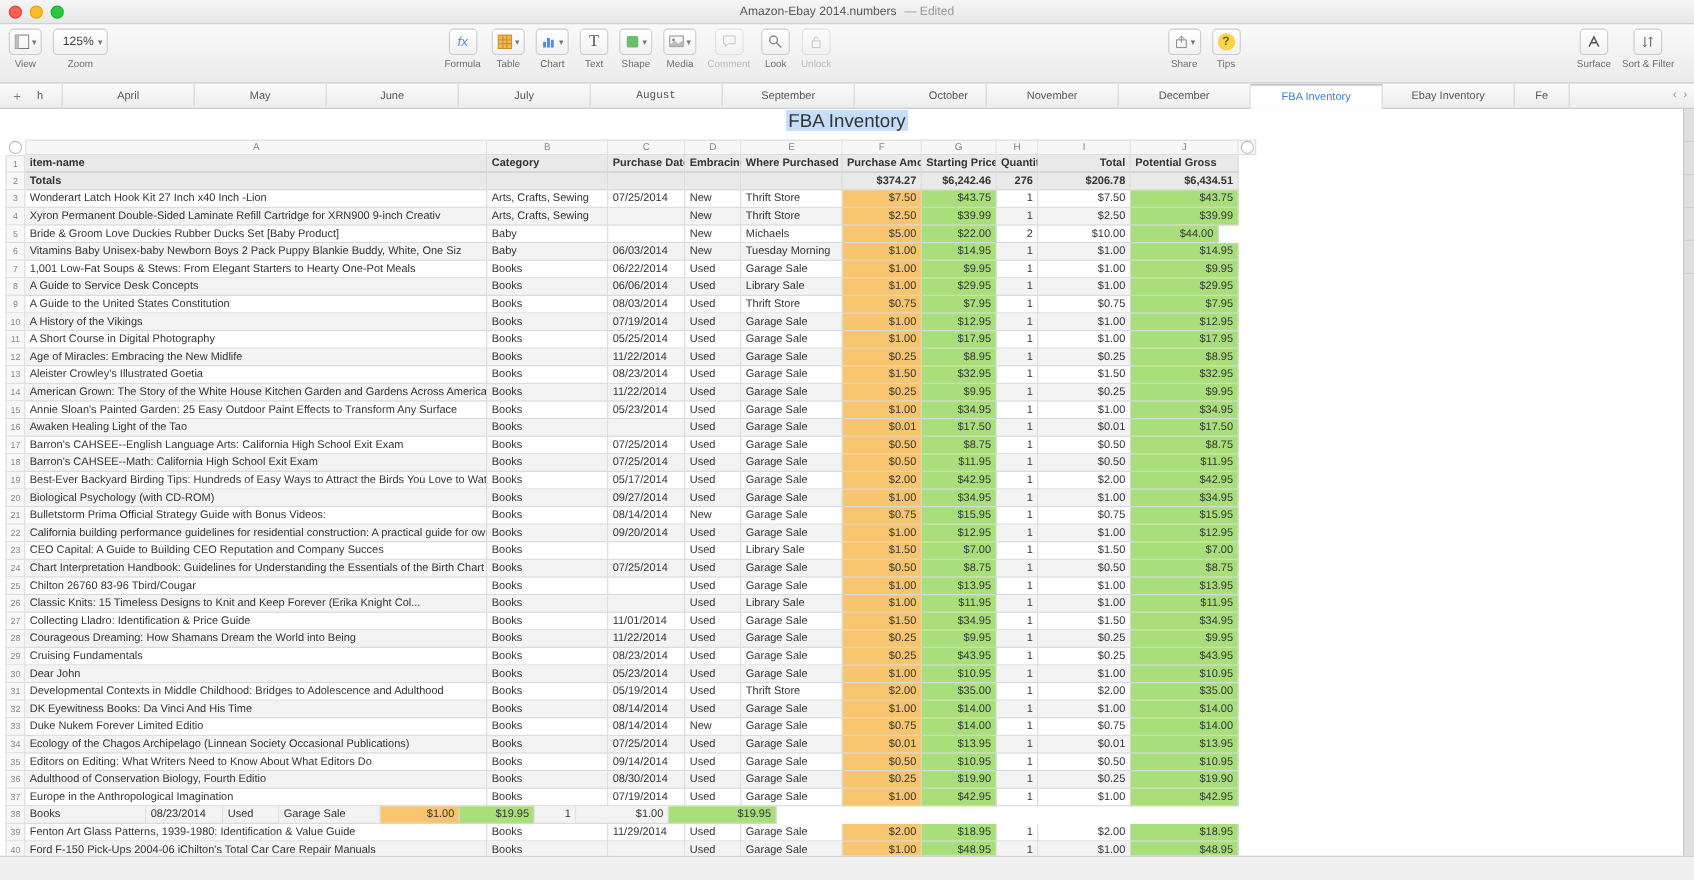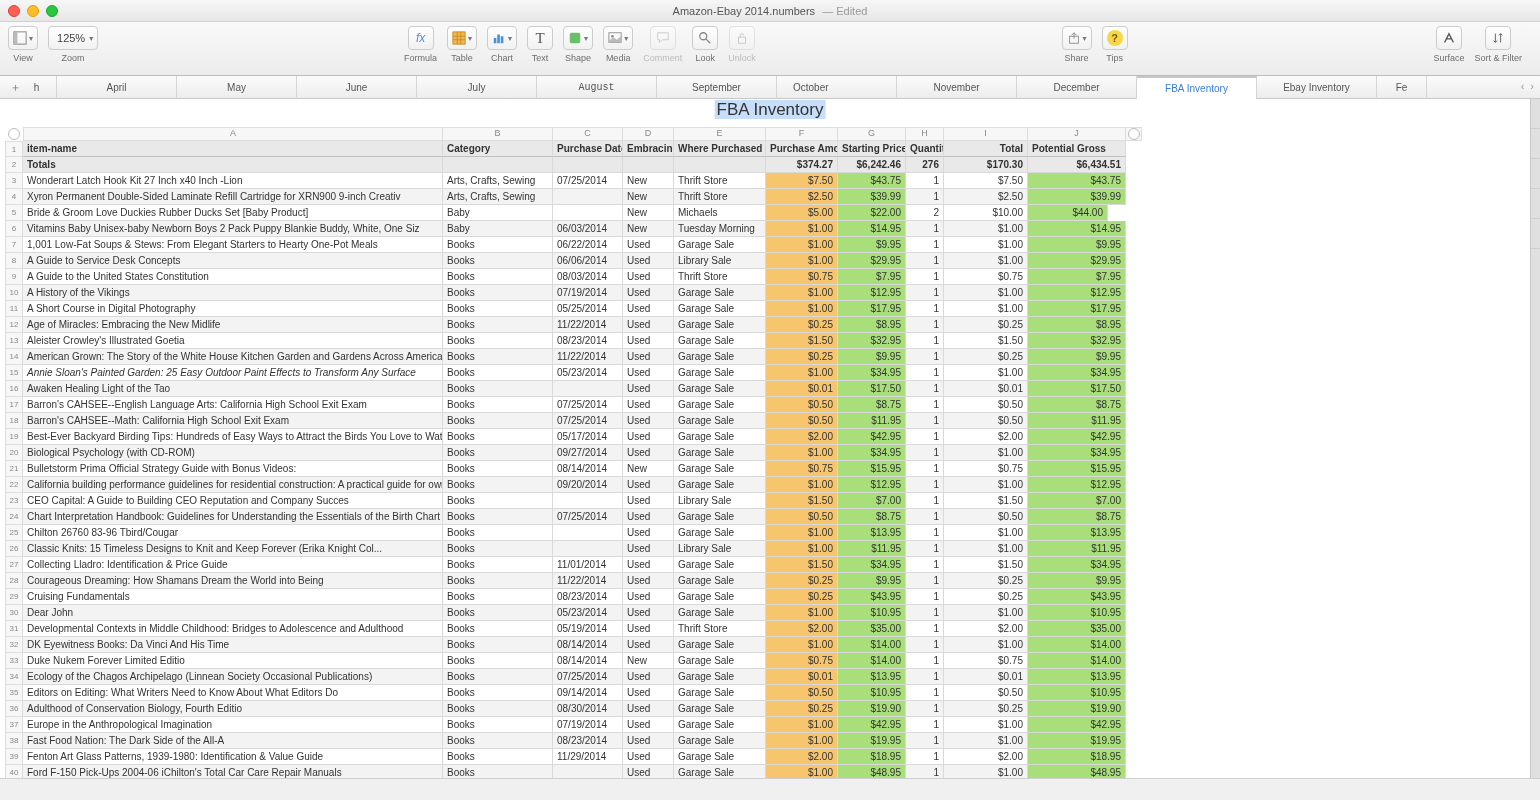--- a/index.html
+++ b/index.html
@@ -278,21 +278,21 @@
 <div class="tabbar">
   <div class="addtab">＋</div>
   <div class="tabs-scroll" id="tabs-scroll">
       <div class="tab trunc-left" style="width: 30px; text-align: center;">h</div>
       <div class="tab" style="width: 120px; text-align: center;">April</div>
       <div class="tab" style="width: 120px; text-align: center;">May</div>
       <div class="tab" style="width: 120px; text-align: center;">June</div>
       <div class="tab" style="width: 120px; text-align: center;">July</div>
       <div class="tab" style="width: 120px; text-align: center; font-family: Liberation Mono, monospace;">August</div>
       <div class="tab" style="width: 120px; text-align: center;">September</div>
-      <div class="tab" style="width: 120px; text-align: left;">October</div>
+      <div class="tab" style="width: 120px; text-align: right;">October</div>
       <div class="tab" style="width: 120px; text-align: center;">November</div>
       <div class="tab" style="width: 120px; text-align: center;">December</div>
       <div class="tab active" style="width: 120px; text-align: center;">FBA Inventory</div>
       <div class="tab" style="width: 120px; text-align: center;">Ebay Inventory</div>
       <div class="tab" style="width: 50px; text-align: center;">Fe</div>
     </div>
   <div class="tab-nav">
     <span>‹</span>
     <span>›</span>
   </div>
@@ -379,21 +379,21 @@
           </div>
           <div class="row totals">
             <div class="cell col-A" style="width: 420px;">Totals</div>
             <div class="cell col-B" style="width: 110px;"></div>
             <div class="cell col-C" style="width: 70px;"></div>
             <div class="cell col-D" style="width: 51px;"></div>
             <div class="cell col-E" style="width: 92px;"></div>
             <div class="cell col-F colF" style="width: 72px;">$374.27</div>
             <div class="cell col-G colG" style="width: 68px;">$6,242.46</div>
             <div class="cell col-H num" style="width: 38px;">276</div>
-            <div class="cell col-I num" style="width: 84px;">$170.30</div>
+            <div class="cell col-I num" style="width: 84px;">$206.78</div>
             <div class="cell col-J colJ" style="width: 98px;">$6,434.51</div>
           </div>
           <div class="row ">
             <div class="cell col-A" style="width: 420px;">Wonderart Latch Hook Kit 27 Inch x40 Inch -Lion</div>
             <div class="cell col-B" style="width: 110px;">Arts, Crafts, Sewing</div>
             <div class="cell col-C" style="width: 70px;">07/25/2014</div>
             <div class="cell col-D" style="width: 51px;">New</div>
             <div class="cell col-E" style="width: 92px;">Thrift Store</div>
             <div class="cell col-F colF" style="width: 72px;">$7.50</div>
             <div class="cell col-G colG" style="width: 68px;">$43.75</div>
@@ -527,21 +527,21 @@
             <div class="cell col-C" style="width: 70px;">11/22/2014</div>
             <div class="cell col-D" style="width: 51px;">Used</div>
             <div class="cell col-E" style="width: 92px;">Garage Sale</div>
             <div class="cell col-F colF" style="width: 72px;">$0.25</div>
             <div class="cell col-G colG" style="width: 68px;">$9.95</div>
             <div class="cell col-H num" style="width: 38px;">1</div>
             <div class="cell col-I num" style="width: 84px;">$0.25</div>
             <div class="cell col-J colJ" style="width: 98px;">$9.95</div>
           </div>
           <div class="row ">
-            <div class="cell col-A" style="width: 420px; font-style: italic;">Annie Sloan's Painted Garden: 25 Easy Outdoor Paint Effects to Transform Any Surface</div>
+            <div class="cell col-A" style="width: 420px;">Annie Sloan's Painted Garden: 25 Easy Outdoor Paint Effects to Transform Any Surface</div>
             <div class="cell col-B" style="width: 110px;">Books</div>
             <div class="cell col-C" style="width: 70px;">05/23/2014</div>
             <div class="cell col-D" style="width: 51px;">Used</div>
             <div class="cell col-E" style="width: 92px;">Garage Sale</div>
             <div class="cell col-F colF" style="width: 72px;">$1.00</div>
             <div class="cell col-G colG" style="width: 68px;">$34.95</div>
             <div class="cell col-H num" style="width: 38px;">1</div>
             <div class="cell col-I num" style="width: 84px;">$1.00</div>
             <div class="cell col-J colJ" style="width: 98px;">$34.95</div>
           </div>
@@ -803,21 +803,20 @@
             <div class="cell col-C" style="width: 70px;">07/19/2014</div>
             <div class="cell col-D" style="width: 51px;">Used</div>
             <div class="cell col-E" style="width: 92px;">Garage Sale</div>
             <div class="cell col-F colF" style="width: 72px;">$1.00</div>
             <div class="cell col-G colG" style="width: 68px;">$42.95</div>
             <div class="cell col-H num" style="width: 38px;">1</div>
             <div class="cell col-I num" style="width: 84px;">$1.00</div>
             <div class="cell col-J colJ" style="width: 98px;">$42.95</div>
           </div>
           <div class="row zebra">
-            <div class="cell col-A" style="width: 420px;">Fast Food Nation: The Dark Side of the All-A</div>
             <div class="cell col-B" style="width: 110px;">Books</div>
             <div class="cell col-C" style="width: 70px;">08/23/2014</div>
             <div class="cell col-D" style="width: 51px;">Used</div>
             <div class="cell col-E" style="width: 92px;">Garage Sale</div>
             <div class="cell col-F colF" style="width: 72px;">$1.00</div>
             <div class="cell col-G colG" style="width: 68px;">$19.95</div>
             <div class="cell col-H num" style="width: 38px;">1</div>
             <div class="cell col-I num" style="width: 84px;">$1.00</div>
             <div class="cell col-J colJ" style="width: 98px;">$19.95</div>
           </div>

